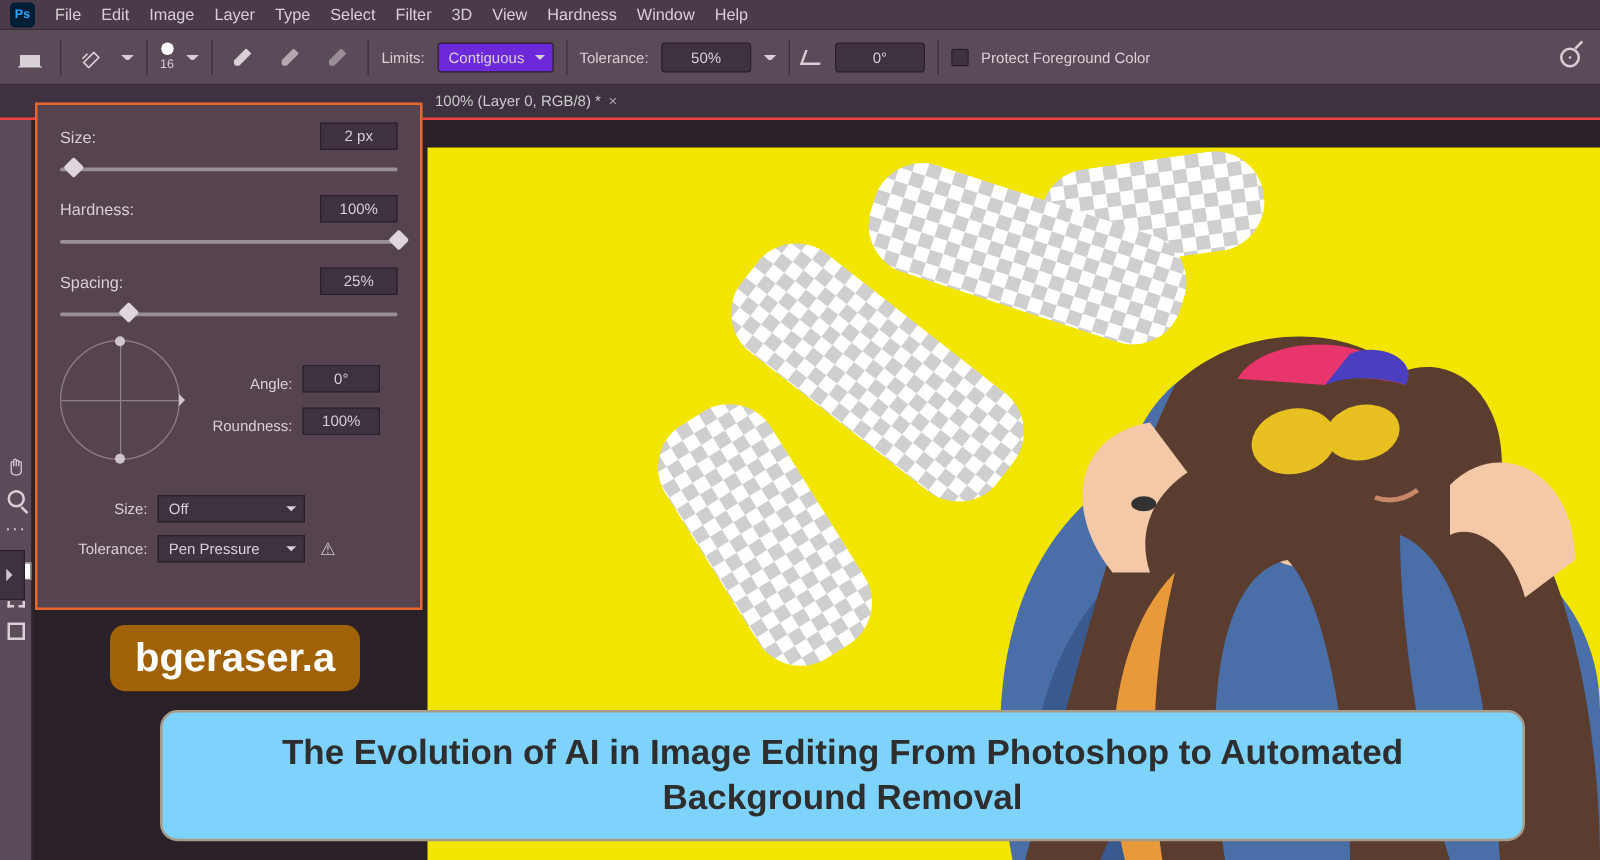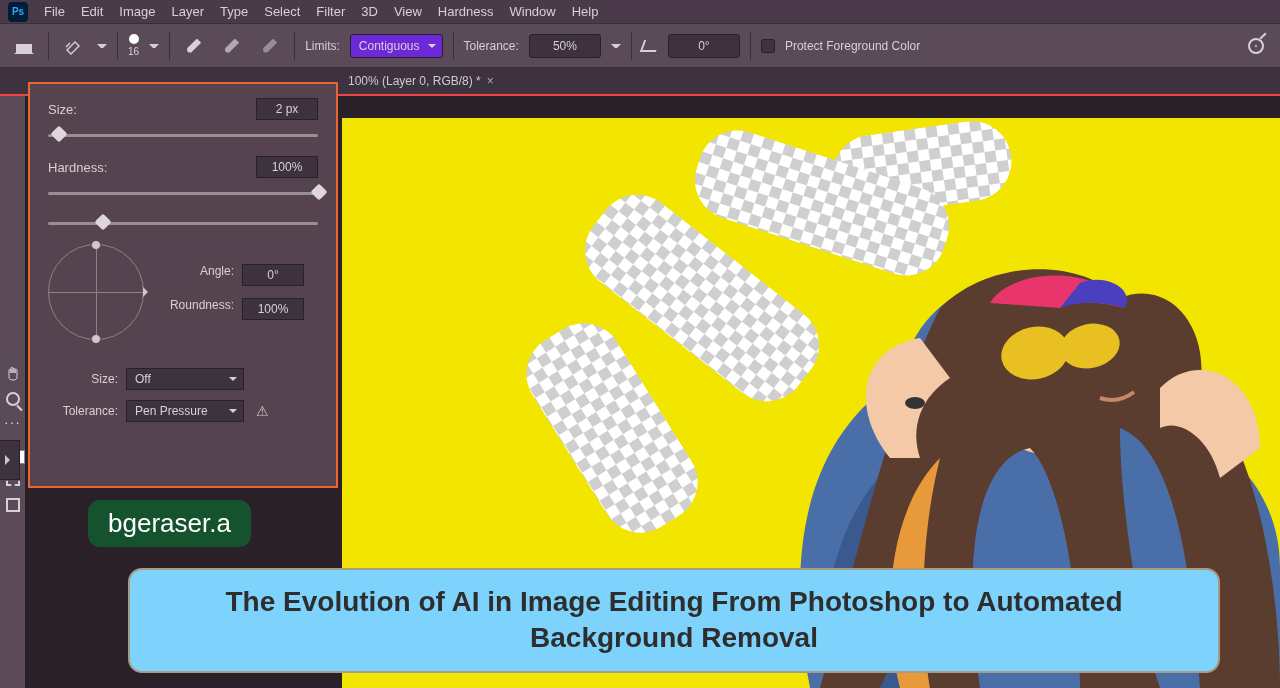--- a/index.html
+++ b/index.html
@@ -123,41 +123,41 @@
   .angle-block{display:flex;gap:16px;align-items:center;margin-top:6px;}
   .angle-circle{width:96px;height:96px;border:1px solid #8d8089;border-radius:50%;position:relative;}
   .angle-circle::before,.angle-circle::after{content:"";position:absolute;background:#8d8089;}
   .angle-circle::before{left:50%;top:0;width:1px;height:100%;}
   .angle-circle::after{top:50%;left:0;height:1px;width:100%;}
   .angle-dot{position:absolute;width:8px;height:8px;background:#cfc6cc;border-radius:50%;}
   .angle-dot.top{left:calc(50% - 4px);top:-4px;}
   .angle-dot.bot{left:calc(50% - 4px);bottom:-4px;}
   .angle-arrow{position:absolute;right:-10px;top:calc(50% - 5px);border:5px solid transparent;border-left-color:#cfc6cc;}
   .angle-fields{display:flex;flex-direction:column;gap:12px;}
-  .af-row{display:flex;align-items:flex-start;gap:8px;}
+  .af-row{display:flex;align-items:flex-end;gap:8px;}
   .af-row label{width:74px;text-align:right;font-size:12px;}
 
   .po-bottom{margin-top:28px;display:flex;flex-direction:column;gap:10px;}
   .pb-row{display:flex;align-items:center;gap:8px;}
   .pb-row label{width:70px;text-align:right;font-size:12px;}
   .pb-select{background:#3e3140;border:1px solid #2a2128;height:22px;width:118px;padding:0 20px 0 8px;font-size:12px;display:flex;align-items:center;position:relative;}
   .pb-select::after{content:"";position:absolute;right:6px;top:8px;border:4px solid transparent;border-top-color:var(--ps-text);}
   .warn{color:#ccc;font-size:14px;margin-left:4px;}
 
   .expand-tab{
     position:absolute;left:0;top:344px;width:20px;height:40px;
     background:#3e3140;border:1px solid #2a2128;border-left:none;
     display:flex;align-items:center;justify-content:center;z-index:20;
   }
   .expand-tab::before{content:"";border:5px solid transparent;border-left-color:#cfc6cc;}
 
   
   .watermark{
     position:absolute;left:88px;top:500px;
-    background:#14532d;color:#fff;font-weight:400;font-size:26px;
+    background:#a16207;color:#fff;font-weight:700;font-size:32px;
     padding:8px 20px;border-radius:12px;z-index:40;
   }
   .caption{
     position:absolute;left:128px;top:568px;right:60px;
     background:#7dd3fc;border:2px solid #a79a87;border-radius:14px;
     color:#2e2e2e;font-weight:800;font-size:28px;text-align:center;
     padding:14px 24px;z-index:40;line-height:1.3;
   }
 
   
@@ -333,20 +333,24 @@
 
   <div class="po-row">
     <span>Hardness:</span>
     <div class="po-field">100%</div>
   </div>
   <div class="slider">
     <div class="track"></div>
       <div class="thumb" style="left:98%;"></div>
   </div>
 
+  <div class="po-row">
+    <span>Spacing:</span>
+    <div class="po-field">25%</div>
+  </div>
   <div class="slider">
     <div class="track"></div>
       <div class="thumb" style="left:18%;"></div>
   </div>
 
   <div class="angle-block">
     <div class="angle-circle">
       <div class="angle-dot top"></div>
       <div class="angle-dot bot"></div>
       <div class="angle-arrow"></div>

